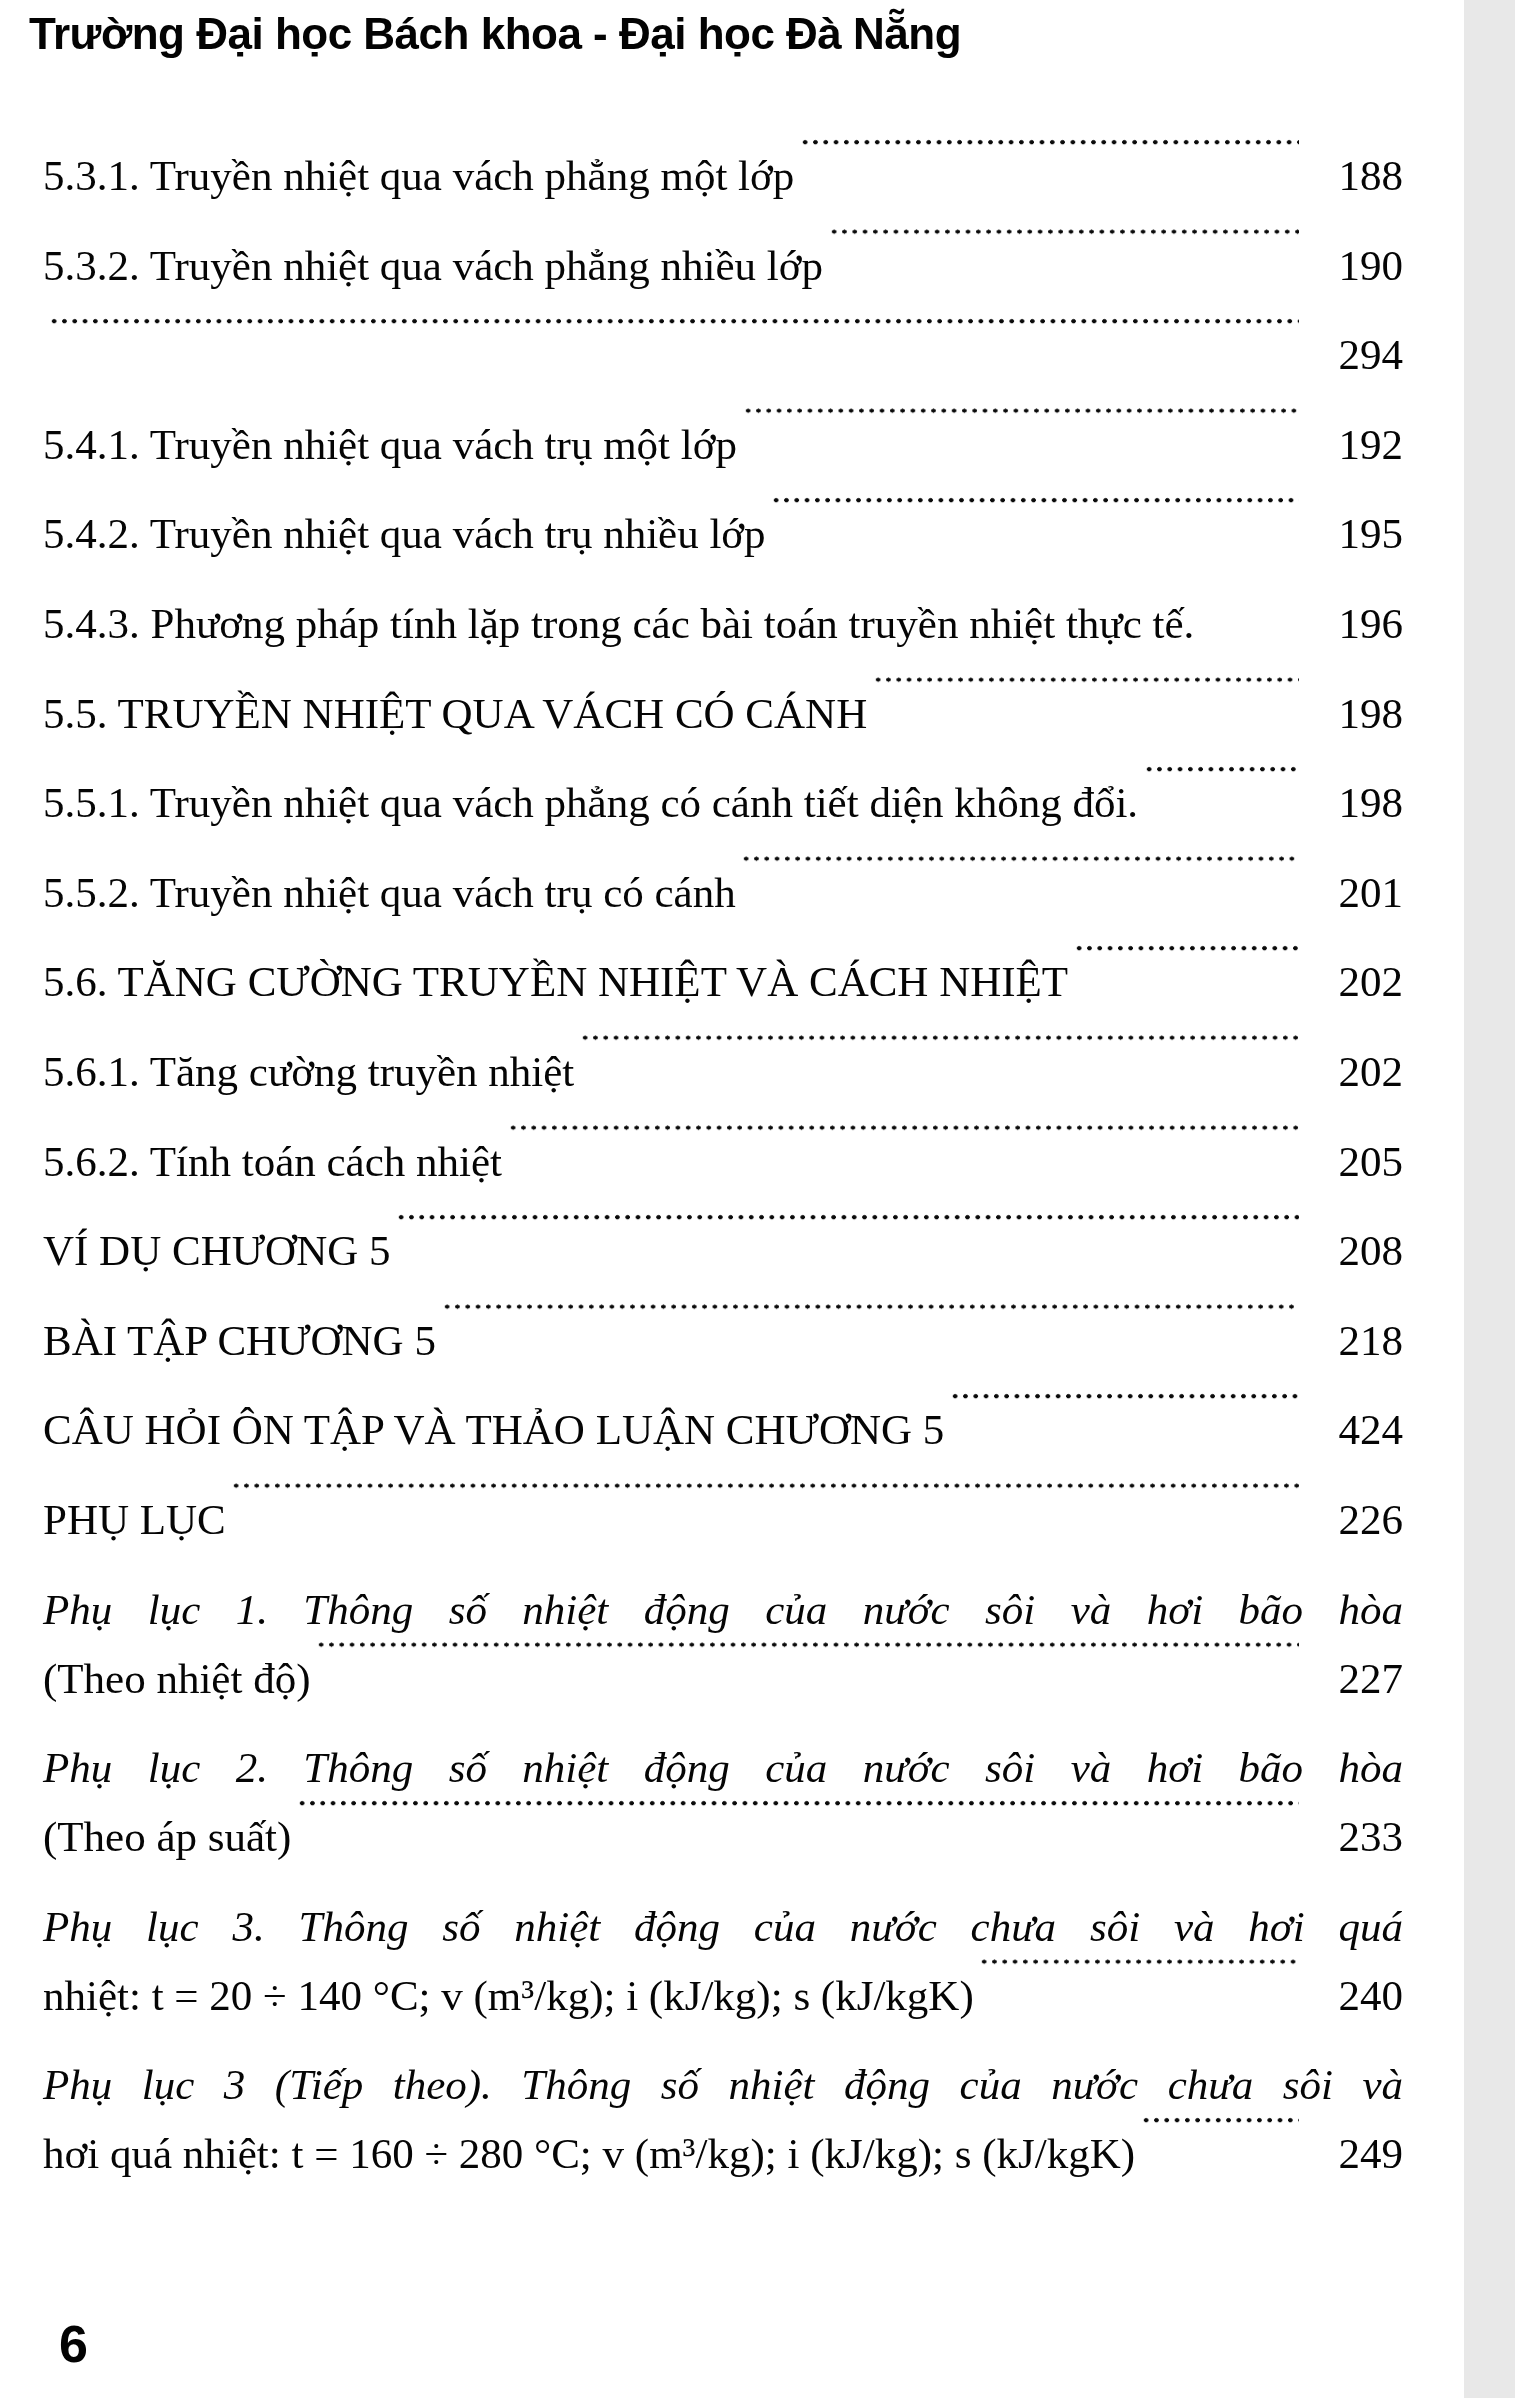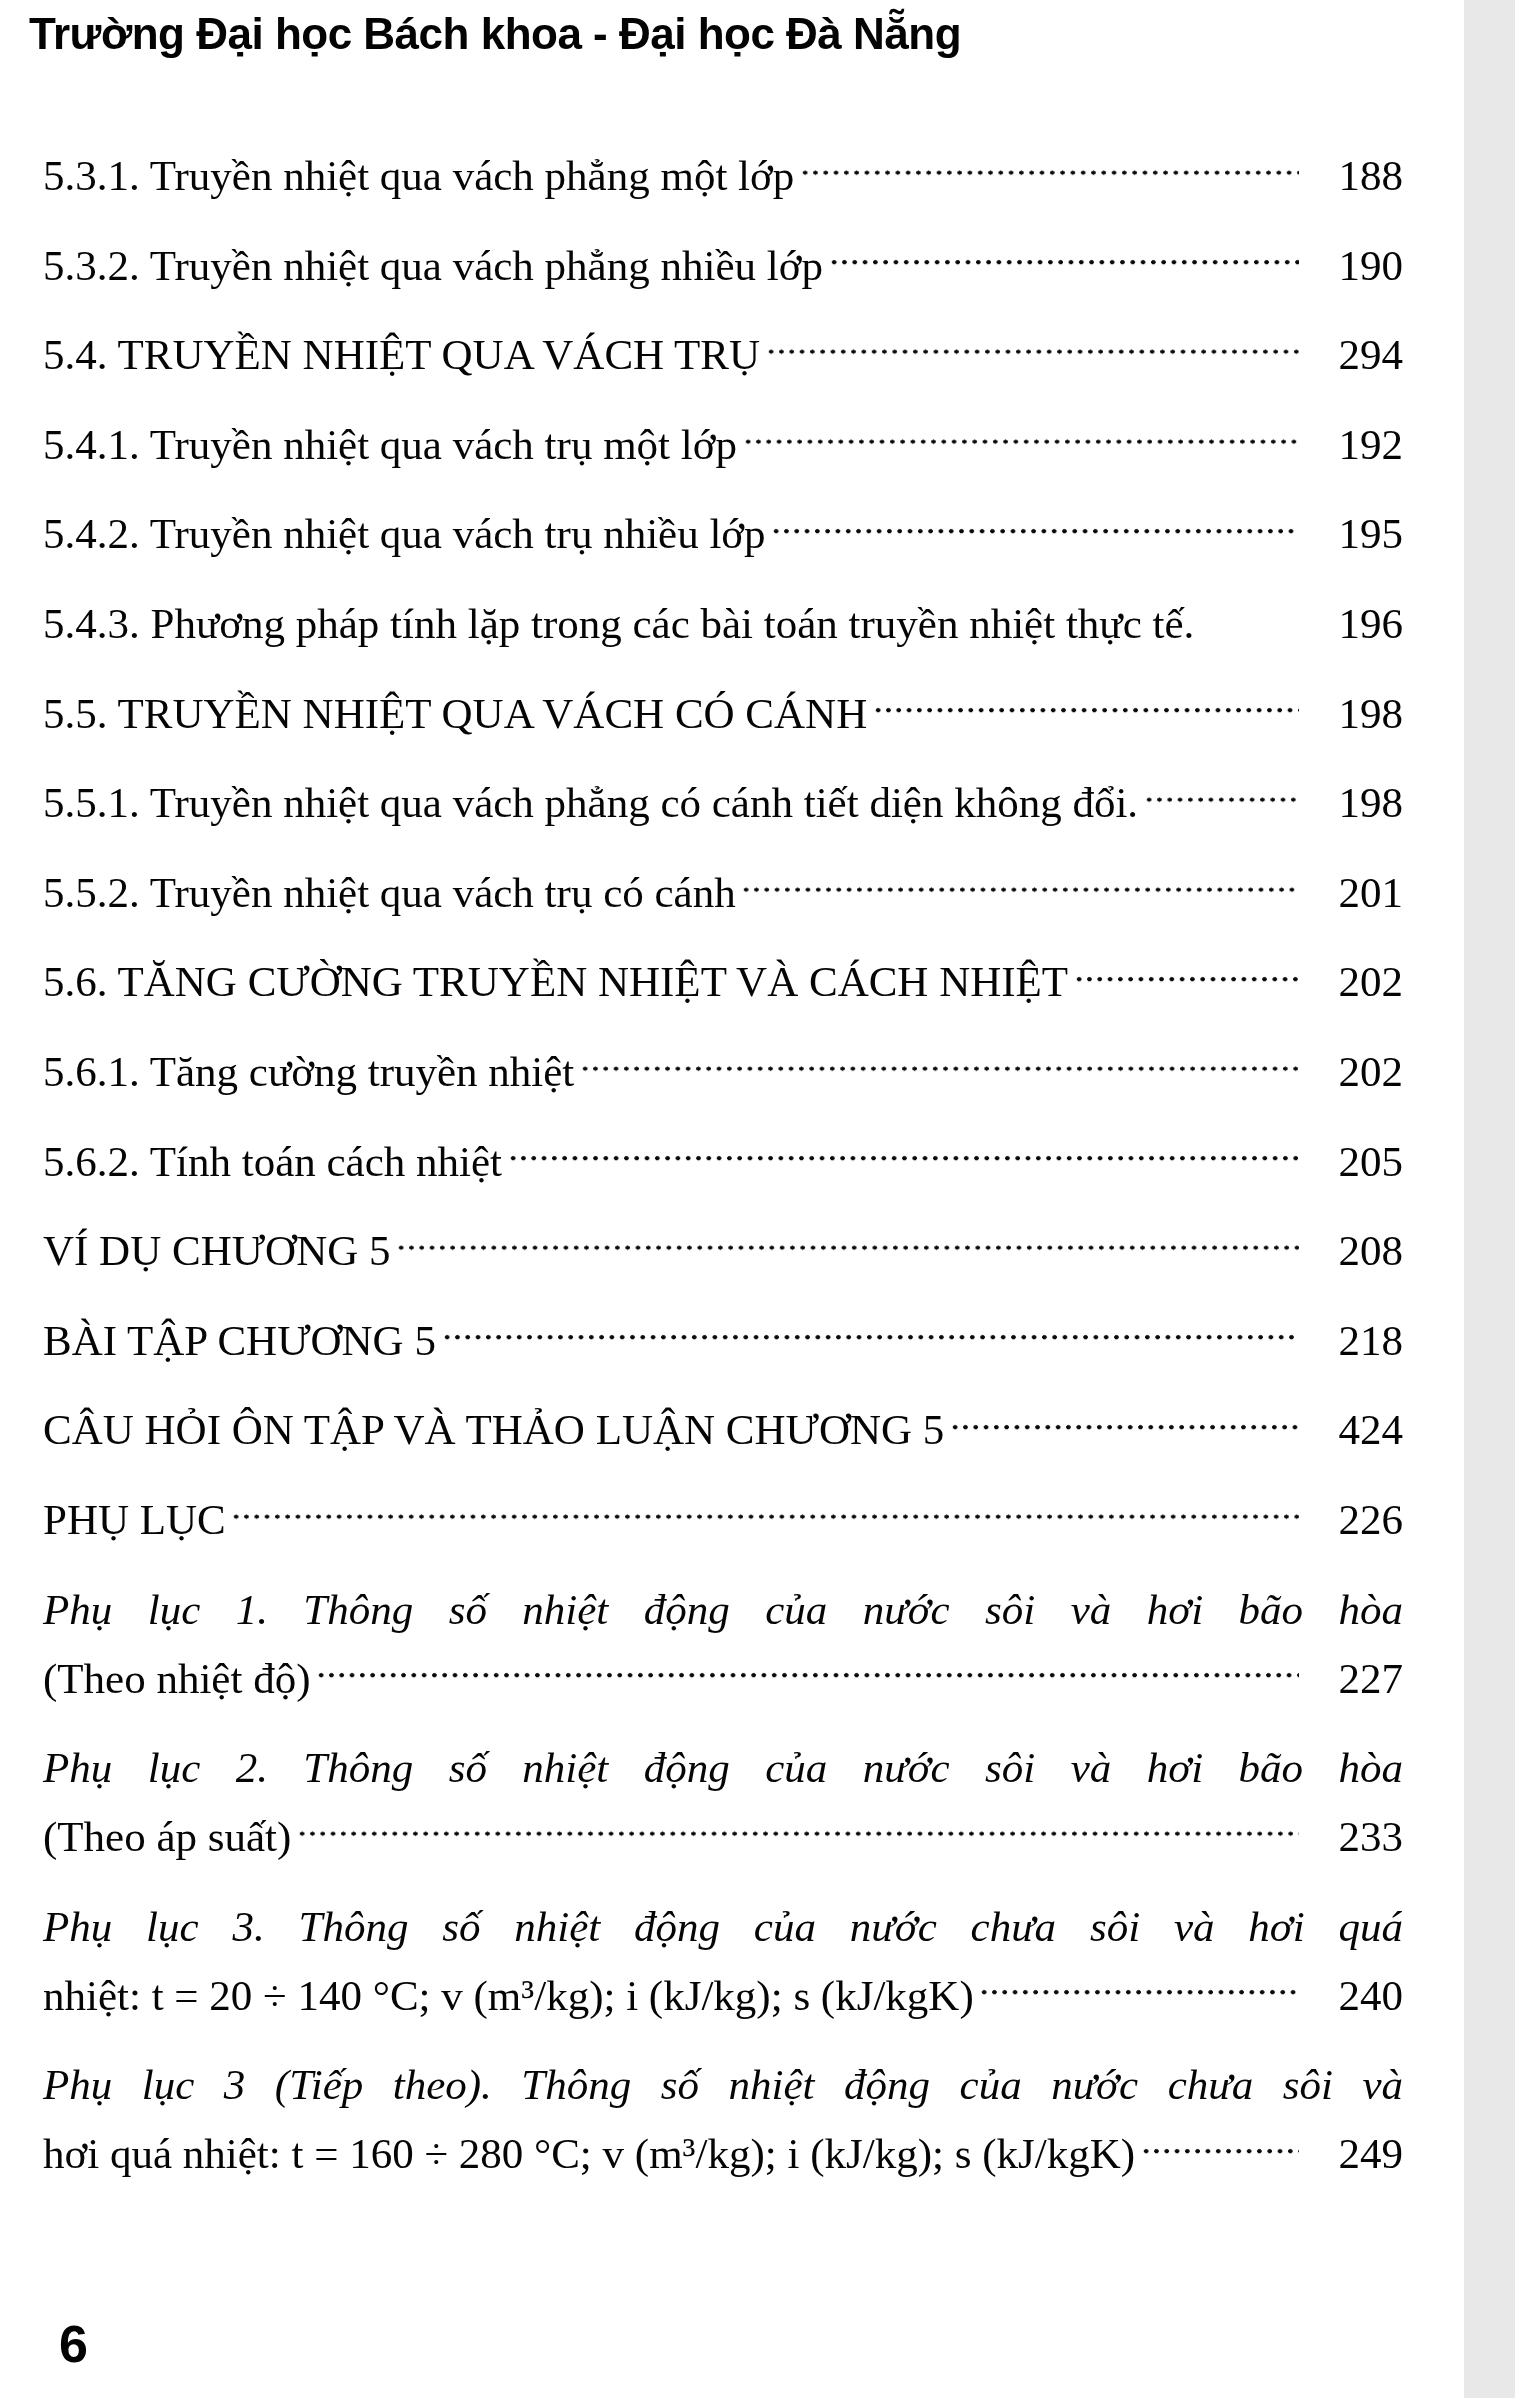--- a/index.html
+++ b/index.html
@@ -38,21 +38,21 @@
   .toc-line1 {
     text-align: justify;
     text-align-last: justify;
     white-space: normal;
     word-spacing: 1.9px;
     font-style: italic;
   }
   .toc-line1:empty { display: none; }
   .toc-row {
     display: flex;
-    align-items: center;
+    align-items: flex-start;
     width: 100%;
   }
   .toc-text {
     white-space: nowrap;
     flex: 0 0 auto;
   }
   .leader {
     flex: 1 1 auto;
     height: 7.5px;
     margin: 0 2.8px 0 5.6px;
@@ -100,21 +100,20 @@
     <div class="toc-row">
       <span class="toc-text">5.3.2. Truyền nhiệt qua vách phẳng nhiều lớp</span>
       <span class="leader"></span>
       <span class="toc-page">190</span>
     </div>
   </div>
 
   <div class="toc-entry">
 
     <div class="toc-row">
-      <span class="toc-text">5.4. TRUYỀN NHIỆT QUA VÁCH TRỤ</span>
       <span class="leader"></span>
       <span class="toc-page">294</span>
     </div>
   </div>
 
   <div class="toc-entry">
 
     <div class="toc-row">
       <span class="toc-text">5.4.1. Truyền nhiệt qua vách trụ một lớp</span>
       <span class="leader"></span>

